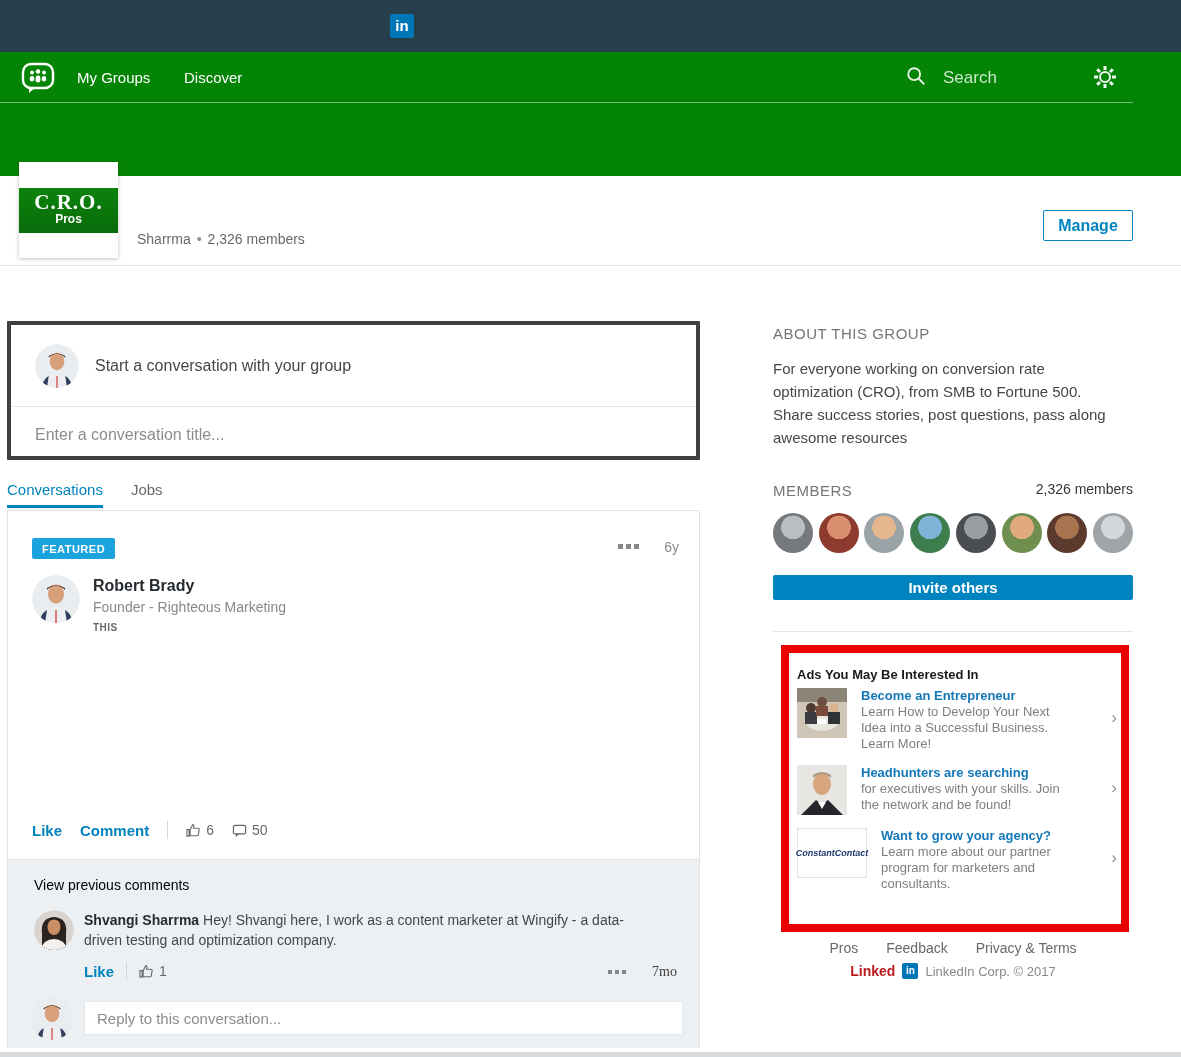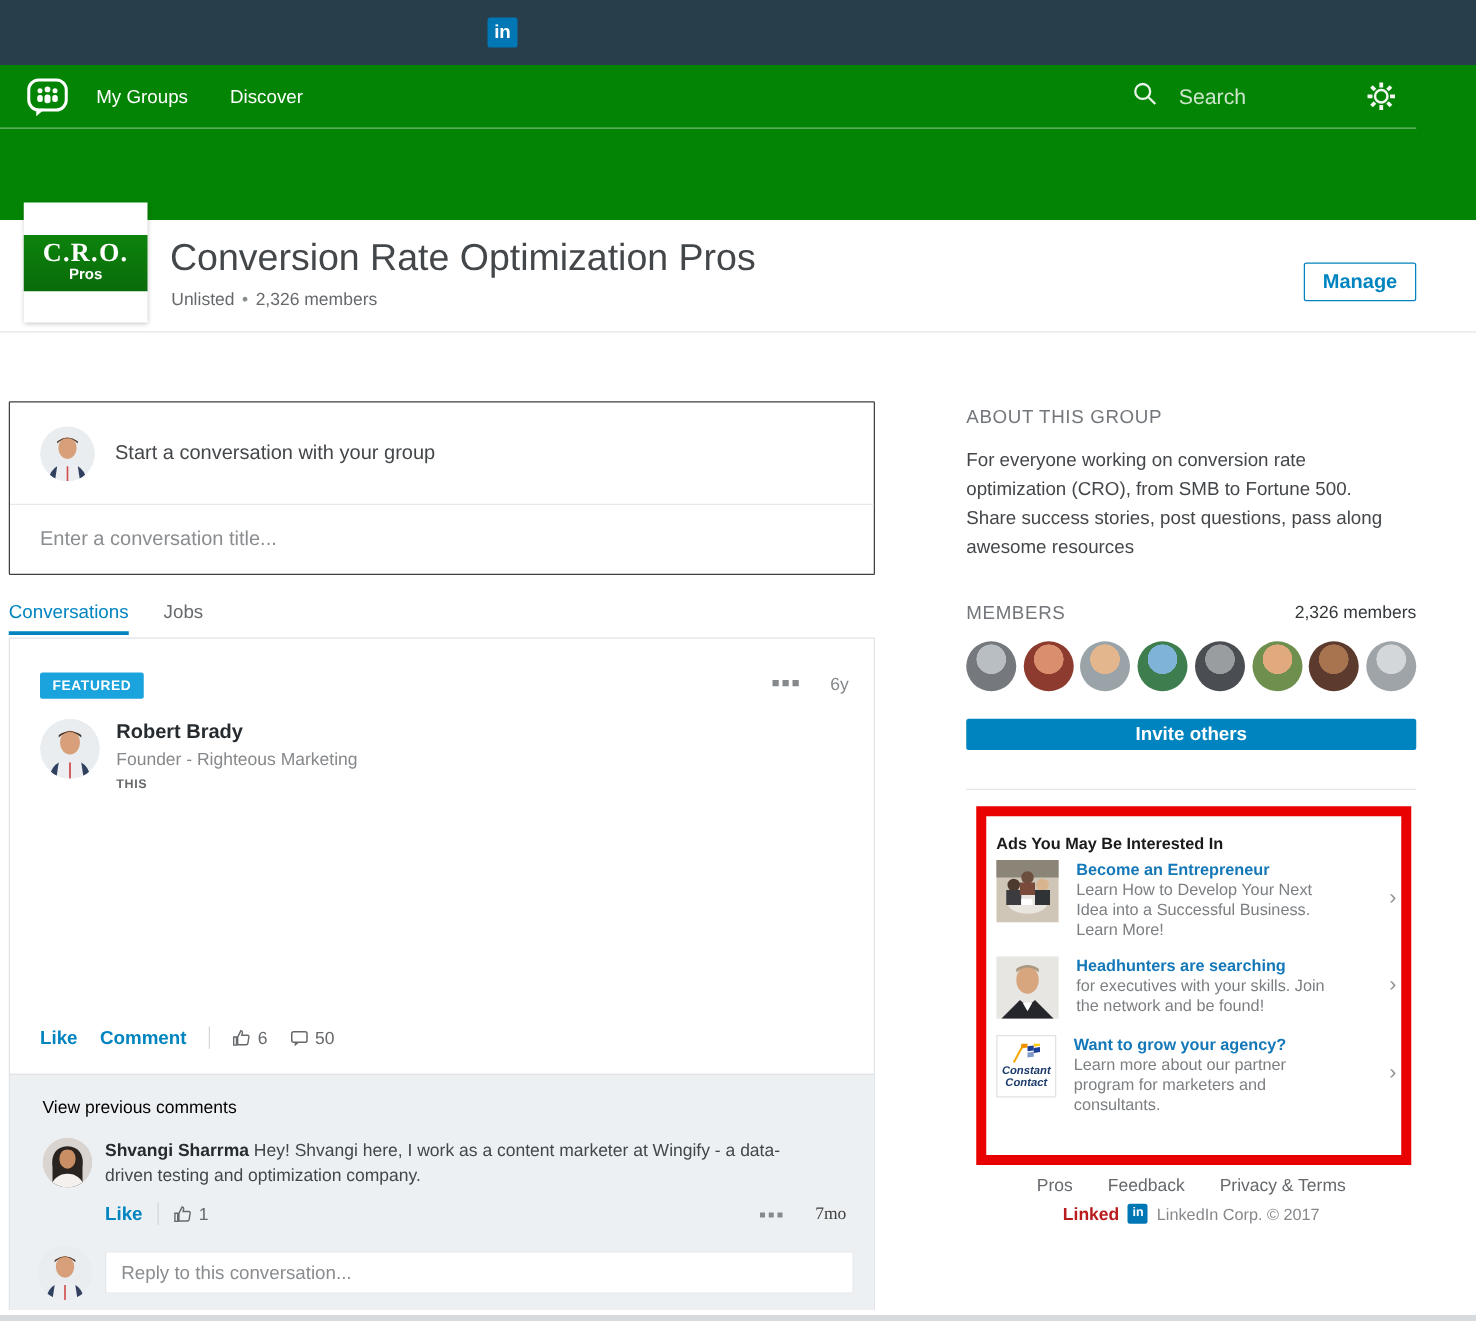--- a/index.html
+++ b/index.html
@@ -31,21 +31,21 @@
   .logo-green { width:99px; height:45px; background:linear-gradient(#0c830c,#0a6b0a); color:#fff; text-align:center; padding-top:3px; }
   .logo-green .l1 { font-family:"Liberation Serif", serif; font-weight:bold; font-size:21px; letter-spacing:1px; line-height:22px; }
   .logo-green .l2 { font-weight:bold; font-size:12px; line-height:13px; }
   .gtitle { left:143px; top:190px; font-size:30px; font-weight:300; color:#44474a; }
   .gmeta  { left:144px; top:231px; font-size:14px; color:#66696c; }
   .gmeta .dot { margin:0 6px; color:#8a8d90; }
   .manage-btn { left:1043px; top:210px; width:90px; height:31px; background:#fff; border:1px solid #0084bf; border-radius:2px;
                 color:#0084bf; font-size:16px; font-weight:bold; text-align:center; line-height:29px; cursor:pointer; }
 
   
-  .composer { left:7px; top:321px; width:693px; height:139px; background:#fff; border:1px solid #404040; border-radius:1px; }
+  .composer { left:7px; top:321px; width:693px; height:139px; background:#fff; border:4px solid #404040; border-radius:1px; }
   .composer-top { height:82px; border-bottom:1px solid #e6e9eb; display:flex; align-items:center; padding-left:24px; gap:16px; }
   .composer-prompt { font-size:16px; color:#44474a; }
   .composer-input { height:56px; display:flex; align-items:center; padding-left:24px; font-size:16px; color:#8a8d90; cursor:text; }
 
   .avatar { border-radius:50%; overflow:hidden; flex:none; }
   .av44 { width:44px; height:44px; }
   .av48 { width:48px; height:48px; }
   .av40 { width:40px; height:40px; }
 
   .tabs { left:7px; top:481px; display:flex; gap:28px; font-size:15px; }
@@ -97,21 +97,21 @@
 
   .adsbox { left:781px; top:645px; width:348px; height:287px; border:8px solid #e90000; background:#fff; }
   .ads-inner { position:absolute; left:8px; top:4px; width:316px; }
   .ads-h { font-size:13px; font-weight:bold; color:#1a1a1a; margin:10px 0 6px; }
   .ad { display:flex; gap:14px; margin-bottom:13px; position:relative; cursor:pointer; }
   .ad-img { width:50px; height:50px; flex:none; }
   .ad-txt { width:212px; }
   .ad-title { font-size:13px; font-weight:bold; color:#1478b8; line-height:16px; }
   .ad-desc { font-size:13px; color:#7c7f82; line-height:16px; }
   .ad-arrow { position:absolute; right:-4px; top:50%; margin-top:-12px; color:#8f9296; font-size:17px; }
-  .cc-logo { width:48px; height:50px; border:1px solid #e2e2e2; background:#fff; display:flex; flex-direction:column;
+  .cc-logo { width:70px; height:50px; border:1px solid #e2e2e2; background:#fff; display:flex; flex-direction:row;
              align-items:center; justify-content:center; }
   .cc-name { font-size:9px; font-weight:bold; font-style:italic; color:#1b3a6b; line-height:10px; }
 
   .foot-links { left:773px; top:940px; width:360px; display:flex; justify-content:center; gap:28px;
                 font-size:14px; color:#66696c; }
   .foot-links span { cursor:pointer; }
   .foot-brand { left:773px; top:963px; width:360px; display:flex; justify-content:center; align-items:center; gap:7px; }
   .fb-word { font-size:14px; font-weight:bold; color:#b91c1c; }
   .fb-in { width:16px; height:16px; background:#0077b5; border-radius:2px; color:#fff; font-size:10px; font-weight:bold;
            text-align:center; line-height:16px; }
@@ -166,23 +166,22 @@
               <line x1="21" y1="11" x2="23.8" y2="8.2"></line>
           </g>
         </g>
       </svg>
     </span>
     <div class="nav-underline"></div>
   </div>
 </div>
 
 <div class="abs ghead">
-  <div class="abs gtitle" style="left:136px; top:14px;">Conversion Rate Optimization Pros</div>
   <div class="abs gmeta" style="left:137px; top:55px;">
-    <span>Unlisted</span><span class="dot">•</span><span>2,326 members</span>
+    <span>Sharrma</span><span class="dot">•</span><span>2,326 members</span>
   </div>
 </div>
 <div class="abs logo-tile">
   <div class="logo-green">
     <div class="l1">C.R.O.</div>
     <div class="l2">Pros</div>
   </div>
 </div>
 <div class="abs manage-btn">Manage</div>
 

